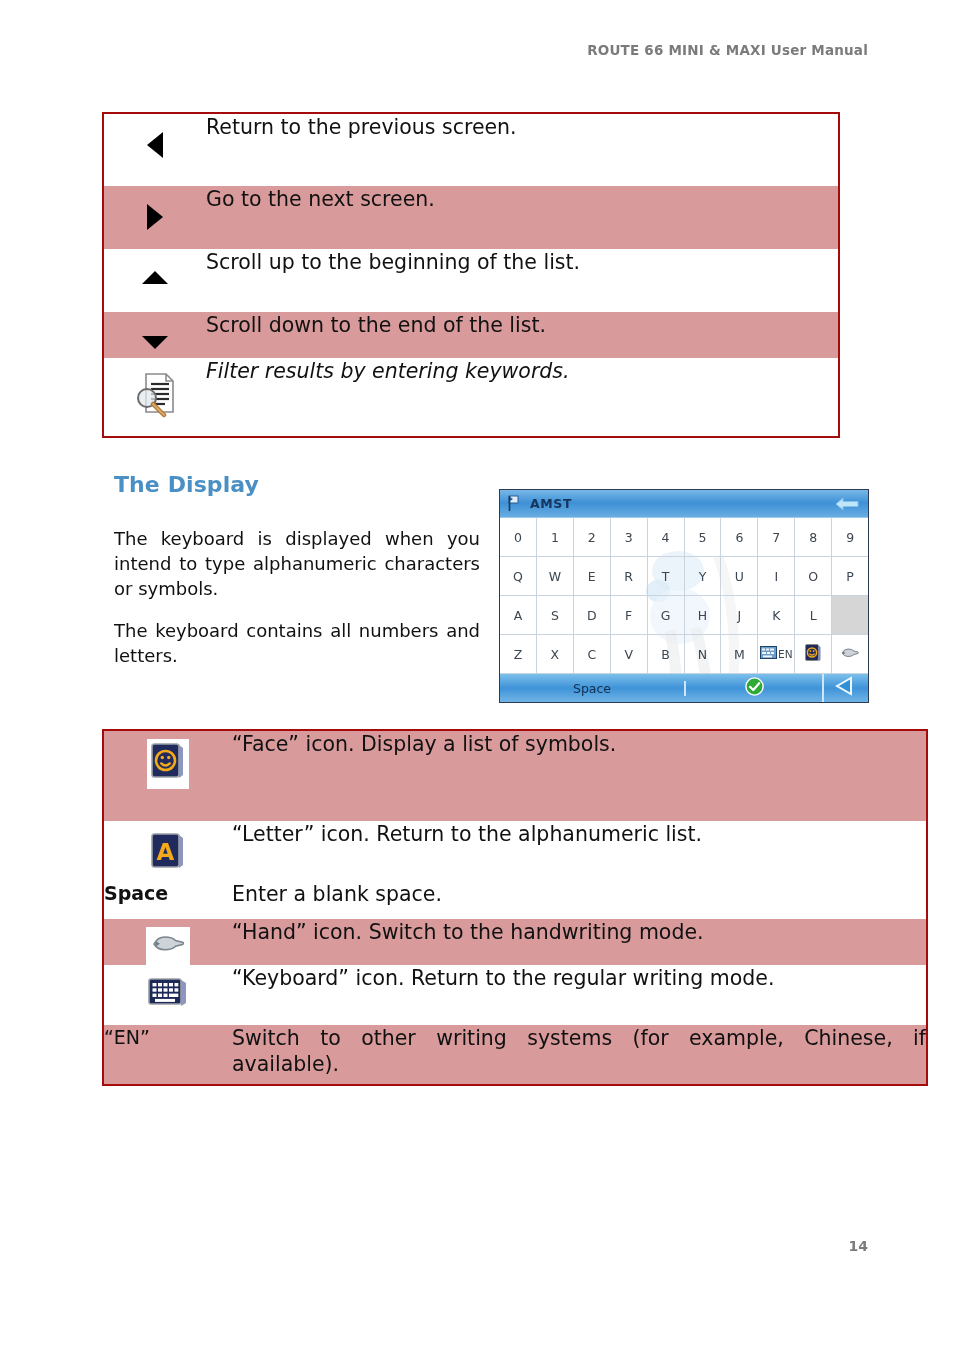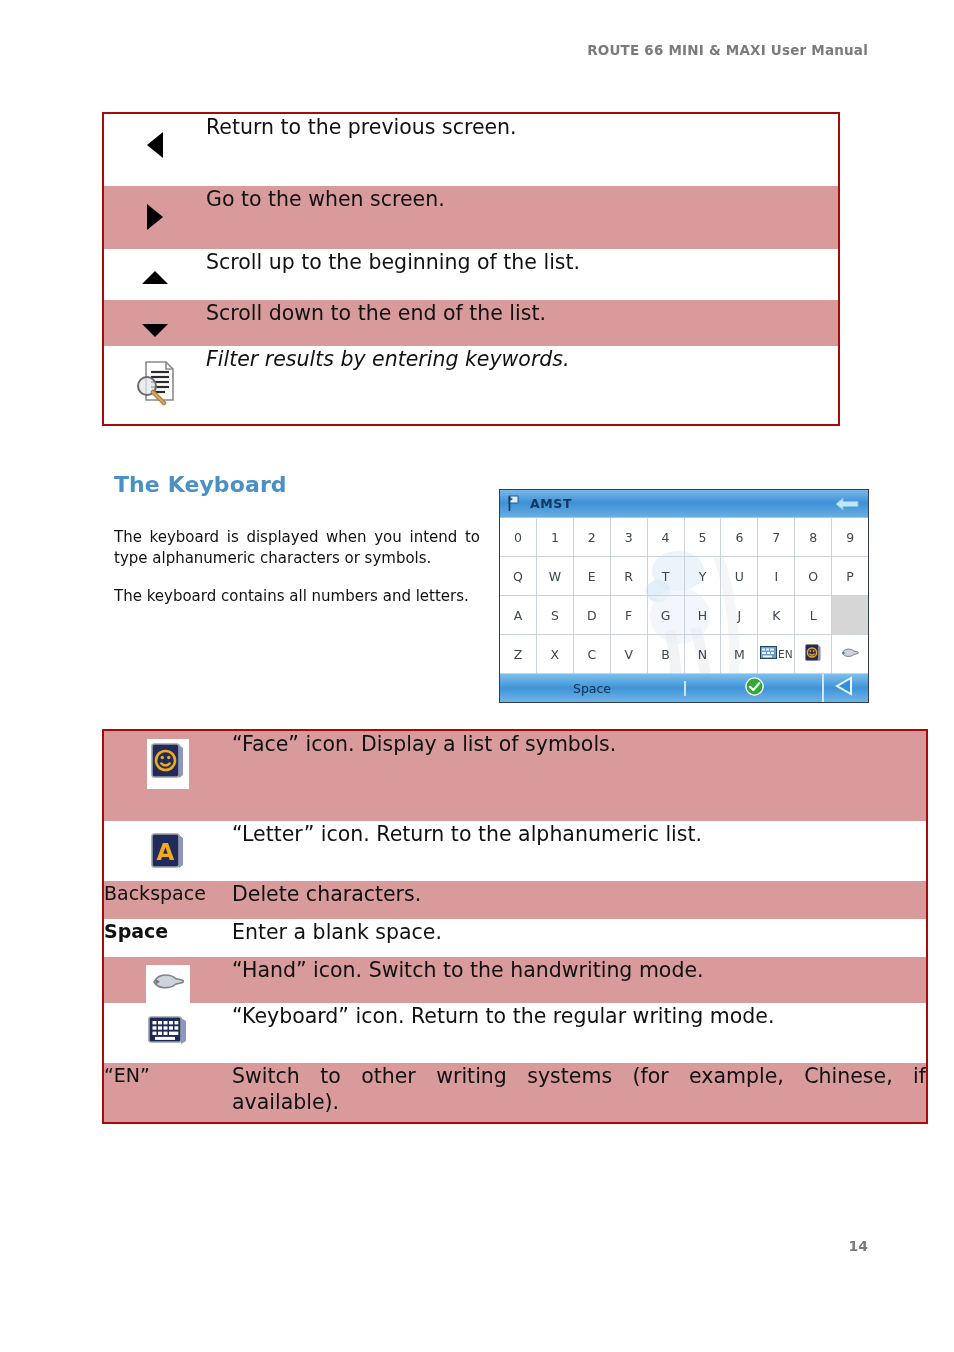--- a/index.html
+++ b/index.html
@@ -116,21 +116,21 @@
     font-size: 22px;
     font-weight: bold;
     color: #4a90c4;
     letter-spacing: 0.1px;
   }
   .body-col {
     position: absolute;
     left: 114px;
     top: 527px;
     width: 366px;
-    font-size: 15px;
+    font-size: 18px;
     line-height: 1.38;
     text-align: justify;
     color: #111111;
   }
   .body-col p { margin: 0 0 18px 0; }
   .body-col p:last-child { margin-bottom: 0; }
 
   
   #device-screenshot {
     position: absolute;
@@ -276,27 +276,27 @@
       <tr class="row-plain">
     <td class="cell-icon">
       <span class="tri tri-left"></span>
     </td>
     <td class="cell-text" style="height:72px;">Return to the previous screen.</td>
   </tr>
   <tr class="row-shaded">
     <td class="cell-icon">
       <span class="tri tri-right"></span>
     </td>
-    <td class="cell-text" style="height:63px;">Go to the when screen.</td>
+    <td class="cell-text" style="height:63px;">Go to the next screen.</td>
   </tr>
   <tr class="row-plain">
     <td class="cell-icon">
       <span class="tri tri-up"></span>
     </td>
-    <td class="cell-text" style="height:51px;">Scroll up to the beginning of the list.</td>
+    <td class="cell-text" style="height:63px;">Scroll up to the beginning of the list.</td>
   </tr>
   <tr class="row-shaded">
     <td class="cell-icon">
       <span class="tri tri-down"></span>
     </td>
     <td class="cell-text" style="height:46px;">Scroll down to the end of the list.</td>
   </tr>
   <tr class="row-plain">
     <td class="cell-icon">
       <span class="icon-filter">
@@ -314,21 +314,21 @@
           <line x1="20" y1="34" x2="31" y2="45" stroke="#b07a3a" stroke-width="4.5" stroke-linecap="round"></line>
           <line x1="20" y1="34" x2="31" y2="45" stroke="#d8a864" stroke-width="2" stroke-linecap="round"></line>
         </svg>
       </span>
     </td>
     <td class="cell-text" style="height:78px;font-style:italic;">Filter results by entering keywords.</td>
   </tr>
 </tbody>
   </table>
 
-<div class="section-heading">The Keyboard</div>
+<div class="section-heading">The Display</div>
 
 <div class="body-col">
   <p>The keyboard is displayed when you intend to type alphanumeric characters or symbols.</p>
   <p>The keyboard contains all numbers and letters.</p>
 </div>
 
 <div id="device-screenshot">
 
   <div class="dev-titlebar">
     <span class="dev-flag-icon">
@@ -492,24 +492,20 @@
         <svg width="34" height="38" viewBox="0 0 34 38" xmlns="http://www.w3.org/2000/svg">
           <rect x="1" y="1" width="27" height="33" rx="2.5" fill="#202a5c" stroke="#9aa0a6" stroke-width="1.6"></rect>
           <path d="M28 2 l4 3 v27 l-4 3 z" fill="#8c96c0"></path>
           <text x="14.5" y="27" font-family="'DejaVu Sans', sans-serif" font-size="23" font-weight="bold" fill="#f2a91a" text-anchor="middle">A</text>
         </svg>
       </span>
     </td>
     <td class="cell-text">“Letter” icon. Return to the alphanumeric list.</td>
   </tr>
 
-  <tr class="row-shaded">
-    <td class="cell-label" style="height:38px;">Backspace</td>
-    <td class="cell-text">Delete characters.</td>
-  </tr>
 
   <tr class="row-plain">
     <td class="cell-label bold" style="height:38px;">Space</td>
     <td class="cell-text">Enter a blank space.</td>
   </tr>
 
   <tr class="row-shaded">
     <td class="cell-icon" style="height:46px;">
       <span class="chip">
         <svg width="36" height="26" viewBox="0 0 36 26" xmlns="http://www.w3.org/2000/svg">

